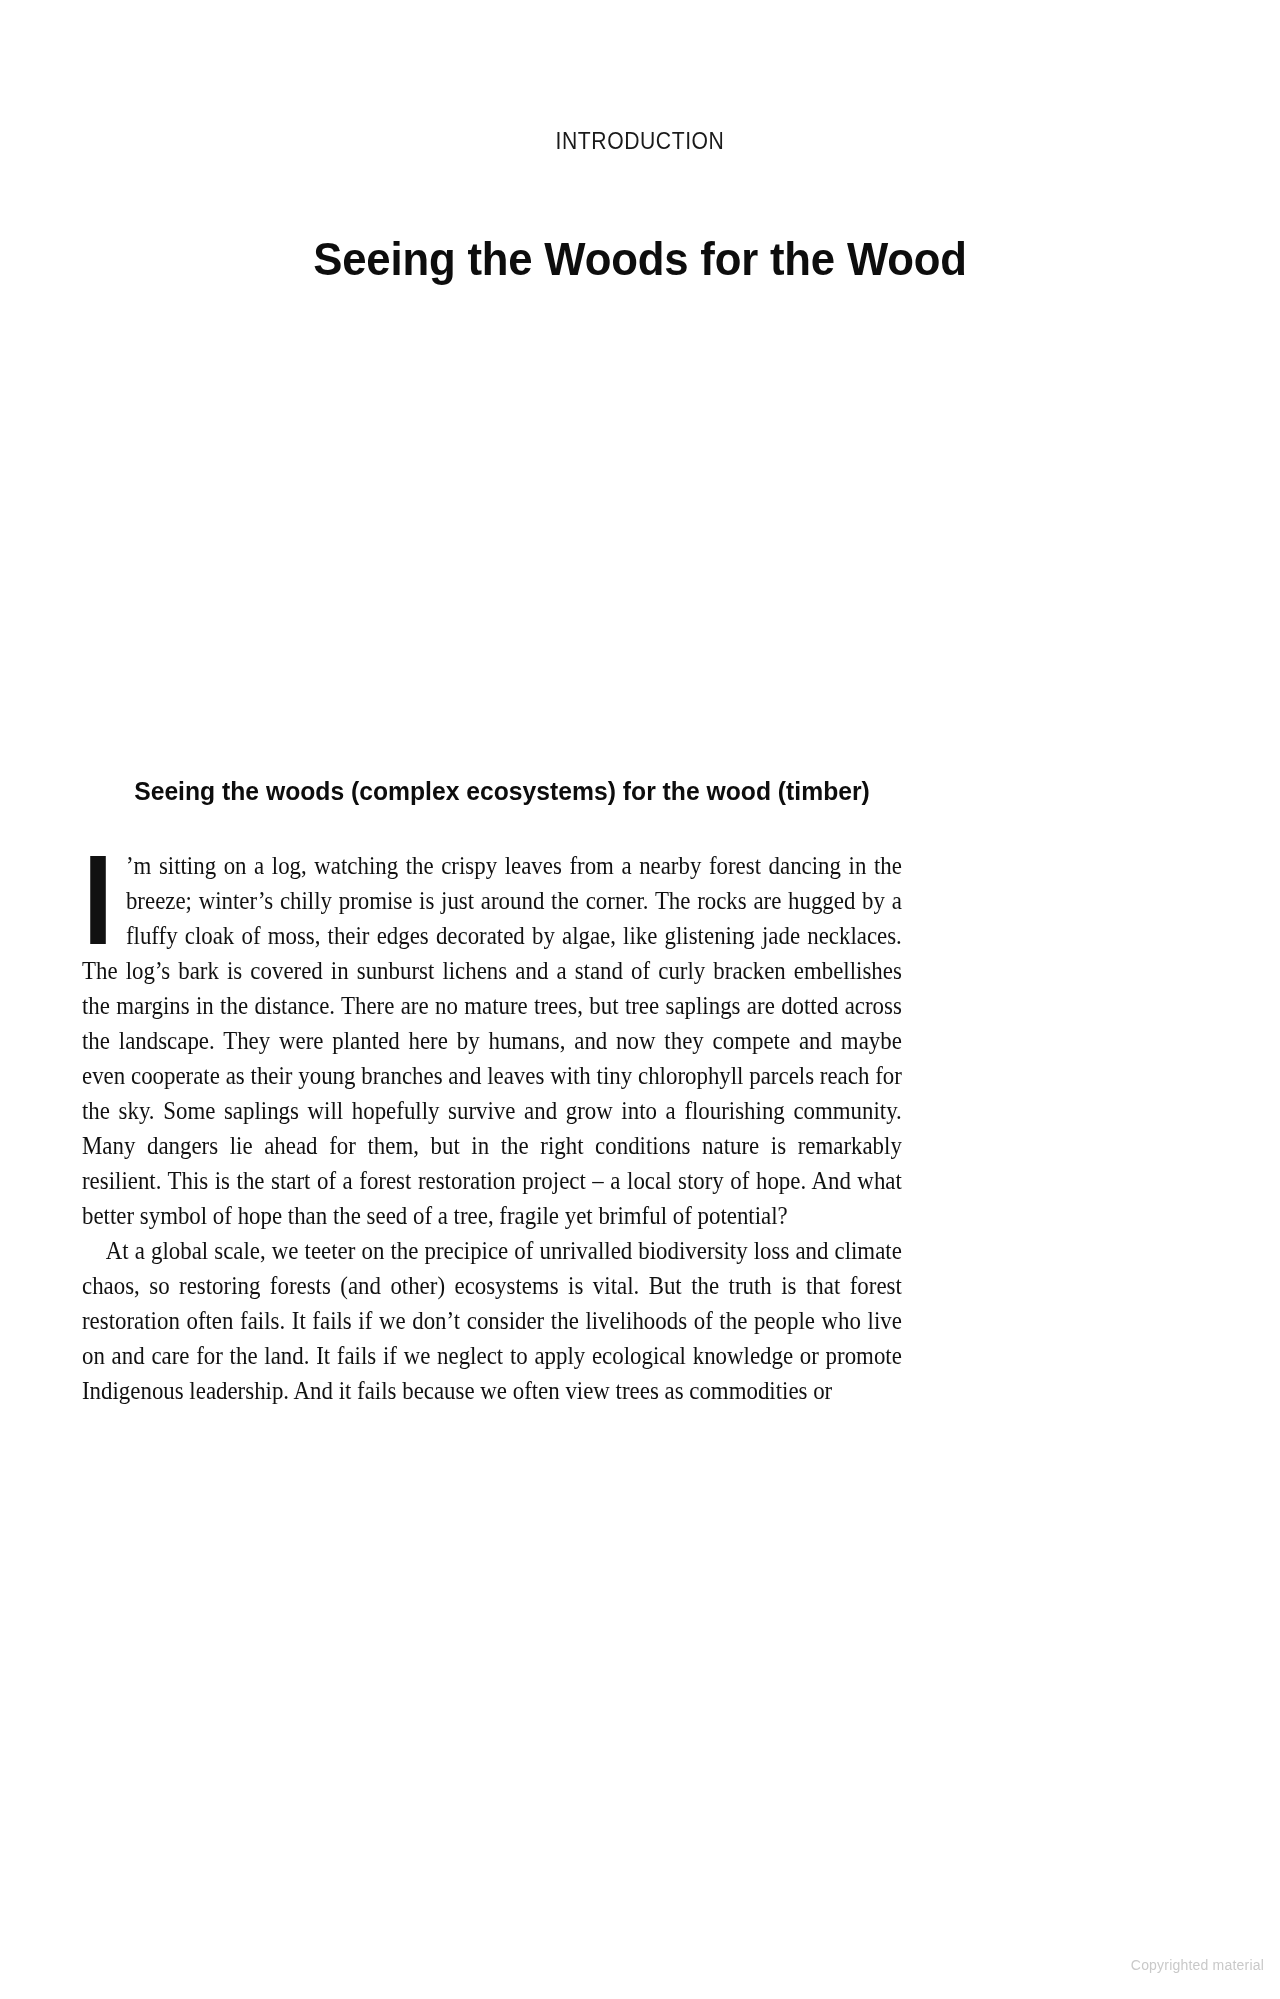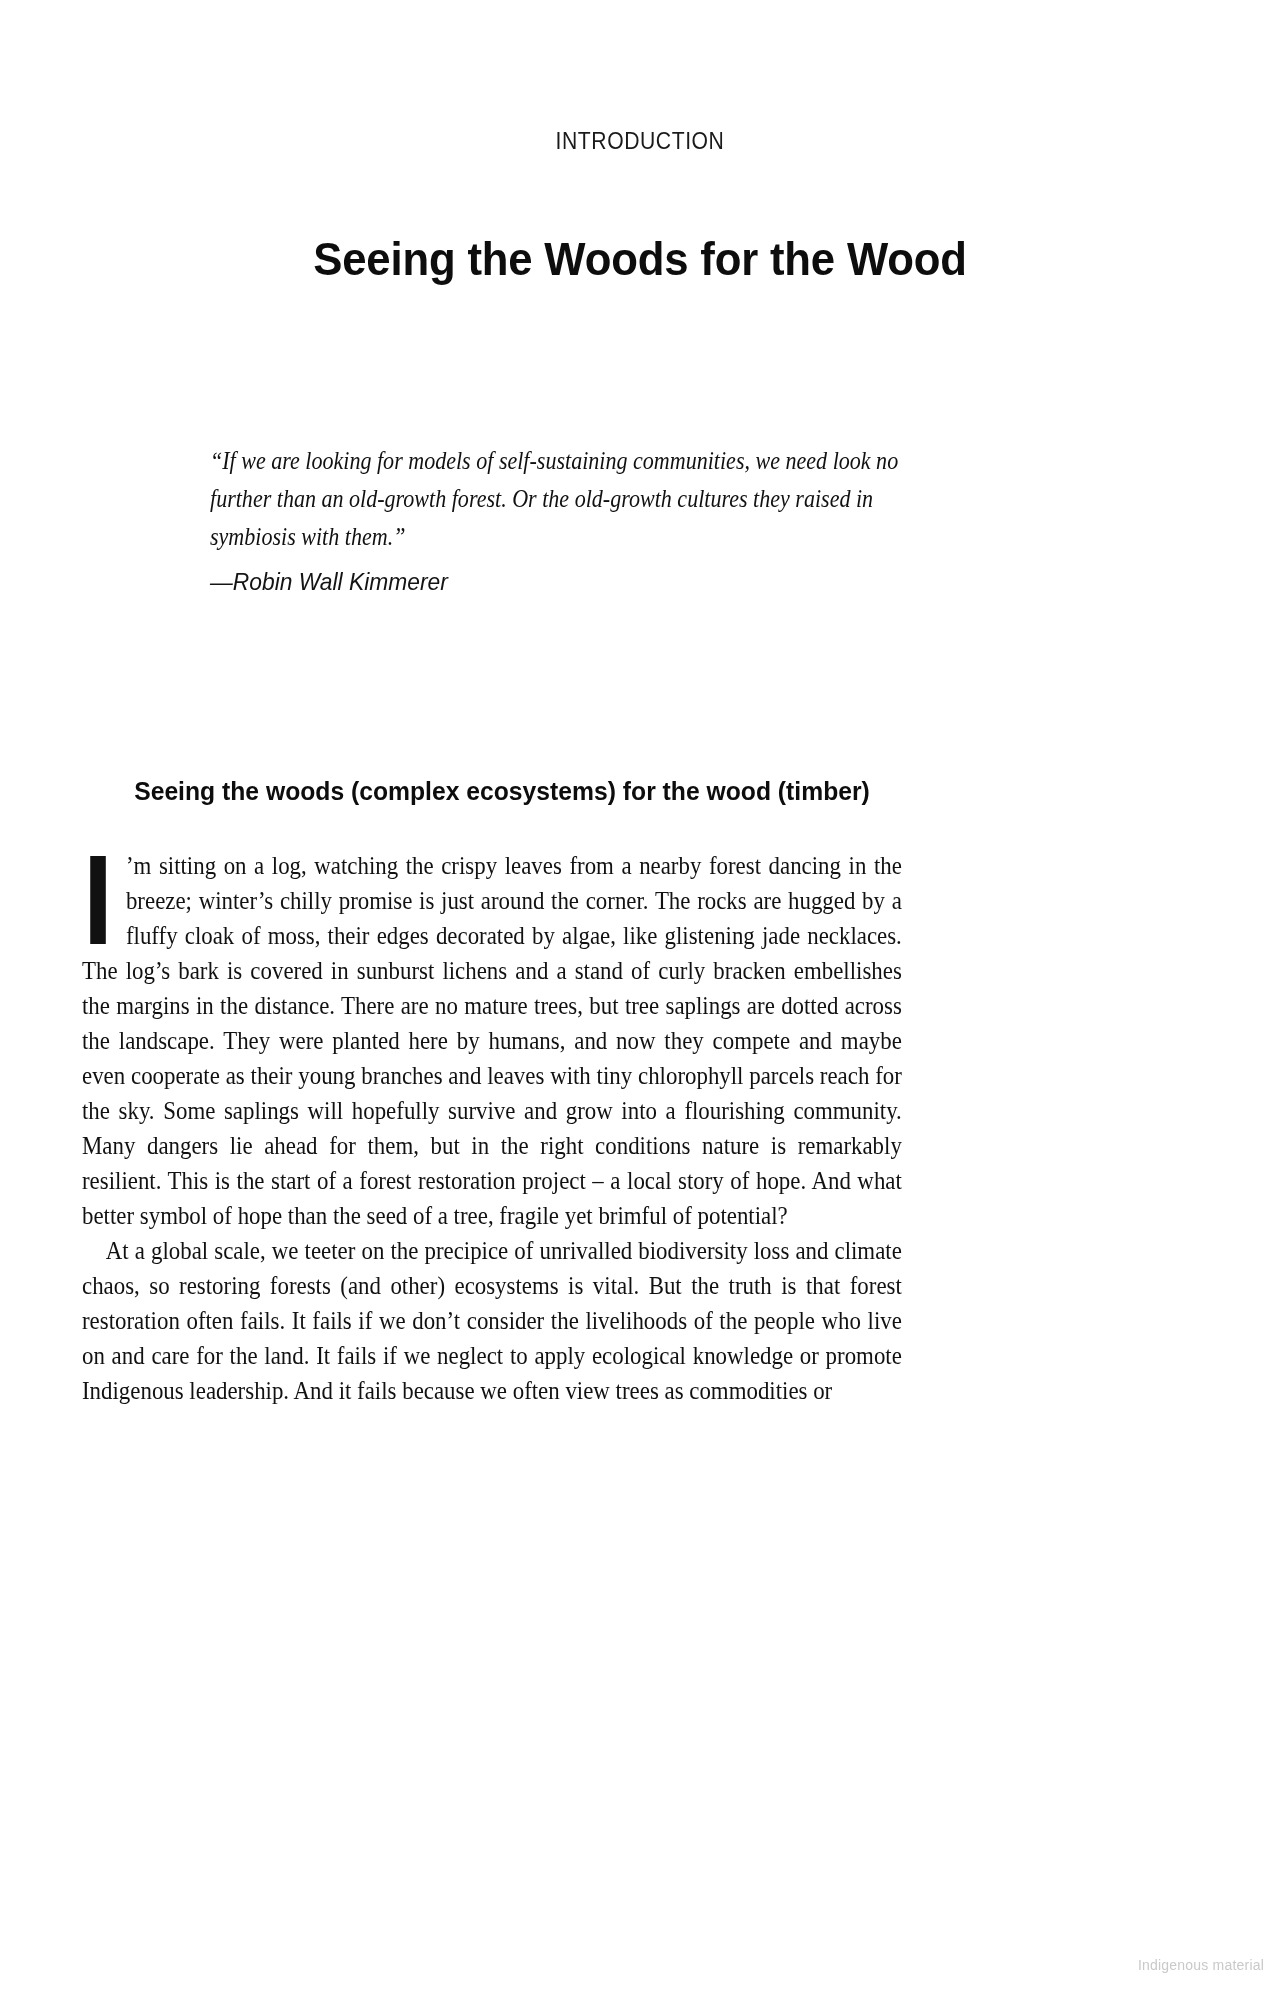--- a/index.html
+++ b/index.html
@@ -146,29 +146,25 @@
 </style>
 </head>
 <body>
 
 <div class="page">
 
   <div class="chapter-label">INTRODUCTION</div>
 
   <h1 class="chapter-title">Seeing the Woods for the Wood</h1>
 
-  <div class="epigraph">
-    <div class="epigraph-quote">“If we are looking for models of self-sustaining communities, we need look no further than an old-growth forest. Or the old-growth cultures they raised in symbiosis with them.”</div>
-    <div class="epigraph-attrib">—Robin Wall Kimmerer</div>
-  </div>
 
   <h2 class="section-heading">Seeing the woods (complex ecosystems) for the wood (timber)</h2>
 
   <div class="body-block">
     <p class="body-para">
       <span class="dropcap"></span><span>’m sitting on a log, watching the crispy leaves from a nearby forest dancing in the breeze; winter’s chilly promise is just around the corner. The rocks are hugged by a fluffy cloak of moss, their edges decorated by algae, like glistening jade necklaces. The log’s bark is covered in sunburst lichens and a stand of curly bracken embellishes the margins in the distance. There are no mature trees, but tree saplings are dotted across the landscape. They were planted here by humans, and now they compete and maybe even cooperate as their young branches and leaves with tiny chlorophyll parcels reach for the sky. Some saplings will hopefully survive and grow into a flourishing community. Many dangers lie ahead for them, but in the right conditions nature is remarkably resilient. This is the start of a forest restoration project – a local story of hope. And what better symbol of hope than the seed of a tree, fragile yet brimful of potential?</span>
     </p>
     <p class="body-para">At a global scale, we teeter on the precipice of unrivalled biodiversity loss and climate chaos, so restoring forests (and other) ecosystems is vital. But the truth is that forest restoration often fails. It fails if we don’t consider the livelihoods of the people who live on and care for the land. It fails if we neglect to apply ecological knowledge or promote Indigenous leadership. And it fails because we often view trees as commodities or</p>
   </div>
 
-  <div class="copyright-note">Indigenous material</div>
+  <div class="copyright-note">Copyrighted material</div>
 
 </div>
 
 </body></html>

